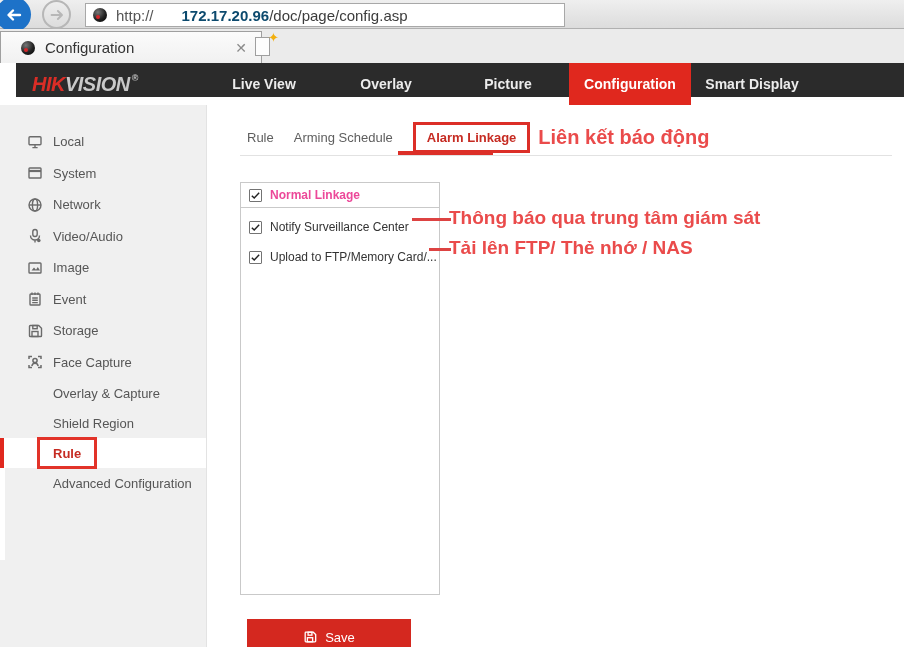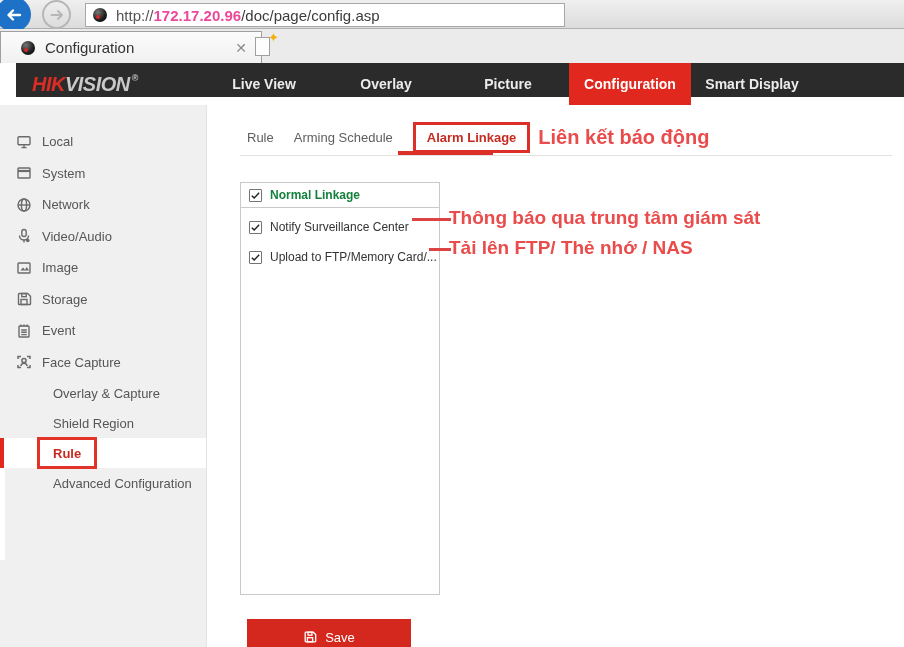--- a/index.html
+++ b/index.html
@@ -31,21 +31,21 @@
   .favicon {
     width:14px; height:14px; border-radius:50%; flex:0 0 14px;
     background:radial-gradient(circle at 35% 30%, #777 0%, #222 55%, #000 100%);
     position:relative;
   }
   .favicon::after {
     content:""; position:absolute; left:3px; bottom:3px; width:4px; height:4px;
     border-radius:50%; background:#d4262b;
   }
   .url { margin-left:9px; font-size:15px; color:#555; white-space:nowrap; }
-  .url .host { color:#ec4899; font-weight:bold; }
+  .url .host { color:#0c4a6e; font-weight:bold;margin-left:28px; }
   .url .path { color:#3c3c3c; }
 
   .tab-row { position:absolute; left:0; top:29px; width:904px; height:34px; background:#ebebeb; }
   .browser-tab {
     position:absolute; left:0; top:2px; width:262px; height:32px;
     background:linear-gradient(#fbfbfb,#f1f1f1);
     border:1px solid #9f9f9f; border-bottom:none;
     display:flex; align-items:center; padding:0 10px 0 20px;
   }
   .tab-title { margin-left:10px; font-size:15px; color:#333; flex:1; }
@@ -73,21 +73,21 @@
   }
   .nav-item.active { background:#e0281e; color:#fff; }
 
   
   .sidebar {
     position:absolute; left:0; top:105px; width:207px; height:542px;
     background:#f0f0f0; border-right:1px solid #e3e3e3; padding-top:21px;
   }
   .s-item {
     position:relative; display:flex; align-items:center; height:31.5px;
-    padding-left:16px; cursor:pointer;
+    padding-left:27px; cursor:pointer;
   }
   .s-item .s-icon { width:16px; height:16px; margin-right:10px; flex:0 0 16px; }
   .s-item .s-label { font-size:13px; color:#565656; white-space:nowrap; }
   .s-item.sub { height:30px; padding-left:53px; }
   .s-item.selected { background:#fff; }
   .sel-gutter { position:absolute; left:0; top:333px; width:5px; height:122px; background:#fff; }
   .sel-bar { position:absolute; left:0; top:0; width:4px; height:100%; background:#e0281e; }
   .s-item.selected .s-label { color:#c62b22; font-weight:bold; }
   .ann-box-rule {
     display:inline-block; border:3px solid #e23329; padding:4px 13px; margin-left:-16px;
@@ -104,21 +104,21 @@
   .tab-note { margin-left:8px; font-size:20px; font-weight:600; color:#ea4b4b; white-space:nowrap; }
   .tab-underline { position:absolute; left:191px; top:46px; width:95px; height:4px; background:#dc2f28; }
   .tabs-sep { position:absolute; left:33px; top:50px; width:652px; height:1px; background:#e2e2e2; }
 
   .panel {
     position:absolute; left:33px; top:77px; width:200px; height:413px;
     background:#fff; border:1px solid #c9c9c9;
   }
   .panel-header {
     height:25px; display:flex; align-items:center; gap:8px; padding-left:8px;
-    border-bottom:1px solid #c9c9c9; font-size:12px; font-weight:bold; color:#15803d;
+    border-bottom:1px solid #c9c9c9; font-size:12px; font-weight:bold; color:#ec4899;
   }
   .panel-items { padding-top:4px; }
   .panel-item { height:30px; display:flex; align-items:center; gap:8px; padding-left:8px;
     font-size:12px; color:#333; white-space:nowrap; }
   .cb {
     width:13px; height:13px; background:#fff; border:1px solid #737373; border-radius:1px;
     flex:0 0 13px; display:flex; align-items:center; justify-content:center; cursor:pointer;
   }
 
   .ann-line { position:absolute; height:3px; background:#dd4342; }
@@ -211,32 +211,32 @@
   </div>
   <div class="s-item">
     <svg class="s-icon" viewBox="0 0 16 16" fill="none" stroke="#6b6b6b" stroke-width="1.4">
         <rect x="2" y="3" width="12" height="10" rx="0.8"></rect>
         <path d="M4.5 10.5l2.5-3 2 2.2 1.8-2.6 2.2 3.4z" fill="#6b6b6b" stroke="none"></path>
       </svg>
     <span class="s-label">Image</span>
   </div>
   <div class="s-item">
     <svg class="s-icon" viewBox="0 0 16 16" fill="none" stroke="#6b6b6b" stroke-width="1.4">
+        <rect x="3" y="3" width="10" height="11" rx="0.8"></rect>
+        <path d="M5 1.6v2.4 M8 1.6v2.4 M11 1.6v2.4 M5.2 7h5.6 M5.2 9.3h5.6 M5.2 11.6h5.6"></path>
+      </svg>
+    <span class="s-label">Event</span>
+  </div>
+  <div class="s-item">
+    <svg class="s-icon" viewBox="0 0 16 16" fill="none" stroke="#6b6b6b" stroke-width="1.4">
         <path d="M2.5 3.3c0-.4.4-.8.8-.8h8.4l2.8 2.8v7.4c0 .4-.4.8-.8.8H3.3c-.4 0-.8-.4-.8-.8z"></path>
         <rect x="5" y="8.5" width="6" height="5"></rect>
         <rect x="5.8" y="2.5" width="4.4" height="3.2"></rect>
       </svg>
     <span class="s-label">Storage</span>
-  </div>
-  <div class="s-item">
-    <svg class="s-icon" viewBox="0 0 16 16" fill="none" stroke="#6b6b6b" stroke-width="1.4">
-        <rect x="3" y="3" width="10" height="11" rx="0.8"></rect>
-        <path d="M5 1.6v2.4 M8 1.6v2.4 M11 1.6v2.4 M5.2 7h5.6 M5.2 9.3h5.6 M5.2 11.6h5.6"></path>
-      </svg>
-    <span class="s-label">Event</span>
   </div>
   <div class="s-item">
     <svg class="s-icon" viewBox="0 0 16 16" fill="none" stroke="#6b6b6b" stroke-width="1.5">
         <path d="M2 5V2.5h3 M11 2.5h3V5 M14 11v2.5h-3 M5 13.5H2V11"></path>
         <circle cx="8" cy="6.5" r="2.1"></circle>
         <path d="M4.8 12c.4-1.8 1.7-2.8 3.2-2.8s2.8 1 3.2 2.8"></path>
       </svg>
     <span class="s-label">Face Capture</span>
   </div>
   <div class="s-item sub">

